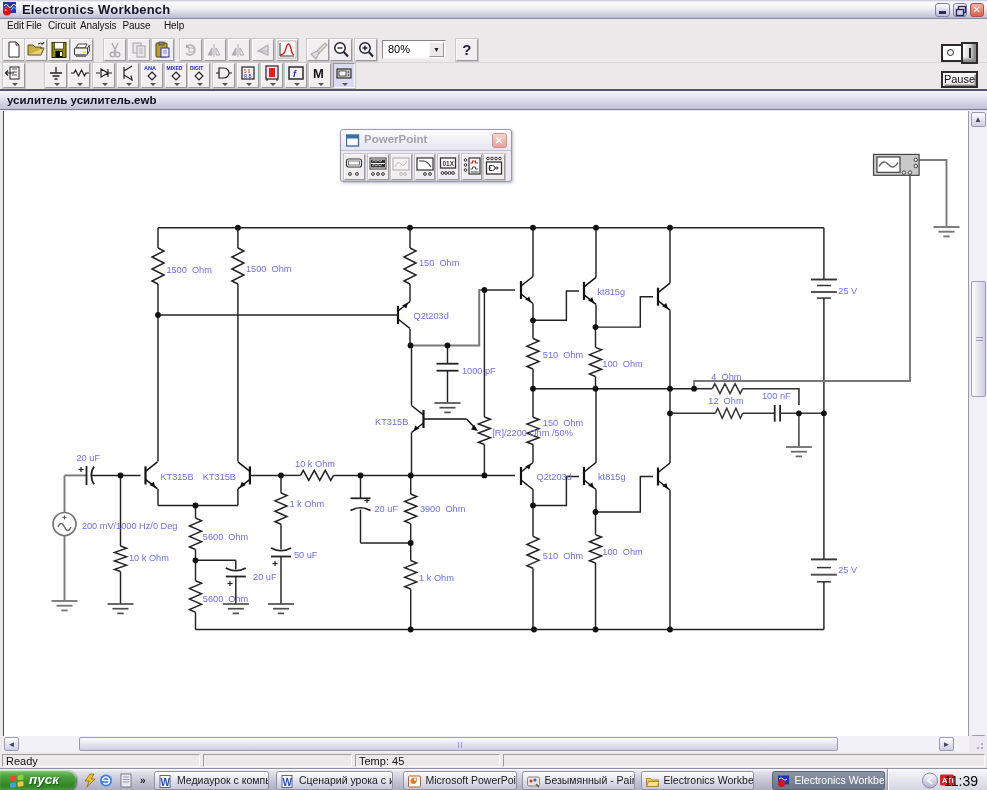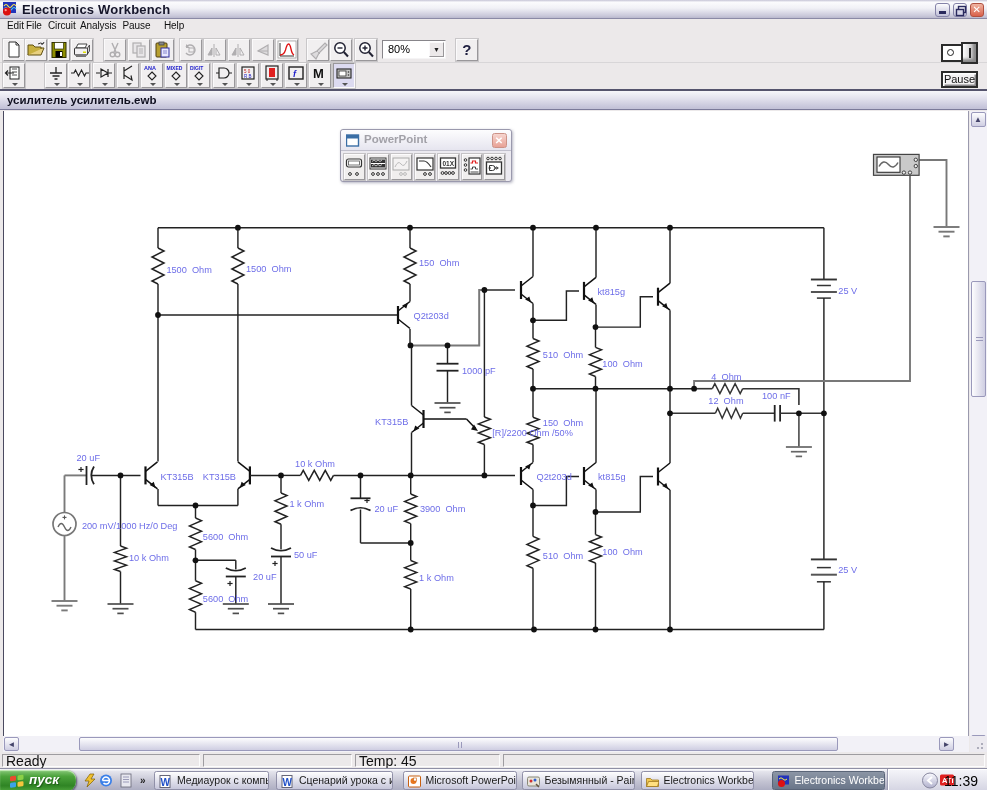--- a/index.html
+++ b/index.html
@@ -35,21 +35,21 @@
 #doctitle{left:0;top:91px;width:987px;height:19px;background:linear-gradient(180deg,#f6f6fa 0%,#e3e2ee 40%,#c3c2d8 95%);border-bottom:1px solid #7b7a9a;font-size:11.5px;font-weight:bold;color:#101020;line-height:18px;padding-left:7px}
 #canvas{left:3px;top:111px;width:966px;height:625px;background:#fff;border-left:1.5px solid #4a4a60;border-right:1px solid #9a99ad}
 
 .sbtn{background:linear-gradient(180deg,#fdfdfe,#cfcee2);border:1px solid #9a99bb;border-radius:2px;color:#44446a;text-align:center}
 #vscroll{left:970px;top:111px;width:17px;height:640px;background:#f2f1f7}
 #vthumb{left:0.5px;top:170px;width:15px;height:116px;background:linear-gradient(90deg,#fdfdfe,#cfcee2);border:1px solid #9a99bb;border-radius:2px}
 #hscroll{left:3px;top:736px;width:966px;height:16px;background:#f2f1f7}
 #hthumb{left:76px;top:0.5px;width:759px;height:14px;background:linear-gradient(180deg,#fdfdfe,#cfcee2);border:1px solid #9a99bb;border-radius:2px}
 .grip{position:absolute;background:#9a99bb}
 
-#status{left:0;top:752px;width:987px;height:16px;background:#ece9ea;font-size:14px;color:#111}
+#status{left:0;top:752px;width:987px;height:16px;background:#ece9ea;font-size:11px;color:#111}
 .spanel{position:absolute;top:1.5px;height:13px;border:1px solid;border-color:#9e9ca0 #fcfcfc #fcfcfc #9e9ca0;line-height:12px;padding-left:3px}
 
 #taskbar{left:0;top:768px;width:987px;height:22px;background:linear-gradient(180deg,#fdfdfe 0%,#e4e4ec 12%,#c3c3d2 60%,#adaec2 100%);border-top:1px solid #8f8fa5}
 #startbtn{left:0;top:1px;width:76px;height:21px;border-radius:0 9px 9px 0;background:linear-gradient(180deg,#88c97a 0%,#4ca33c 30%,#2f8424 75%,#4ca33c 100%);box-shadow:inset 0 1px 1px #c8eebc,1px 1px 2px #56566a;color:#fff;font-weight:bold;font-style:italic;font-size:13.5px;line-height:20px;padding-left:29px;text-shadow:1px 1px 1px #1c5a14}
 .tkbtn{position:absolute;top:2px;height:18.5px;border-radius:2.5px;background:linear-gradient(180deg,#fefefe,#d7d7e6 70%,#c6c6da);border:1px solid #9090a8;font-size:10.5px;color:#1a1a1a;line-height:17px;padding-left:22px;overflow:hidden;white-space:nowrap}
 .tkbtn .ticn{position:absolute;left:4px;top:2.5px;width:13px;height:13px}
 #tk6{background:linear-gradient(180deg,#8b95a5,#6a7689);color:#fff;border-color:#5a6578}
 #tray{left:887px;top:0;width:100px;height:22px;background:linear-gradient(180deg,#f6f6fa,#d4d4e2);border-left:1px solid #9a9ab0;box-shadow:inset 1px 1px 0 #fff}
 </style></head><body>
 <div class="abs" id="titlebar">

